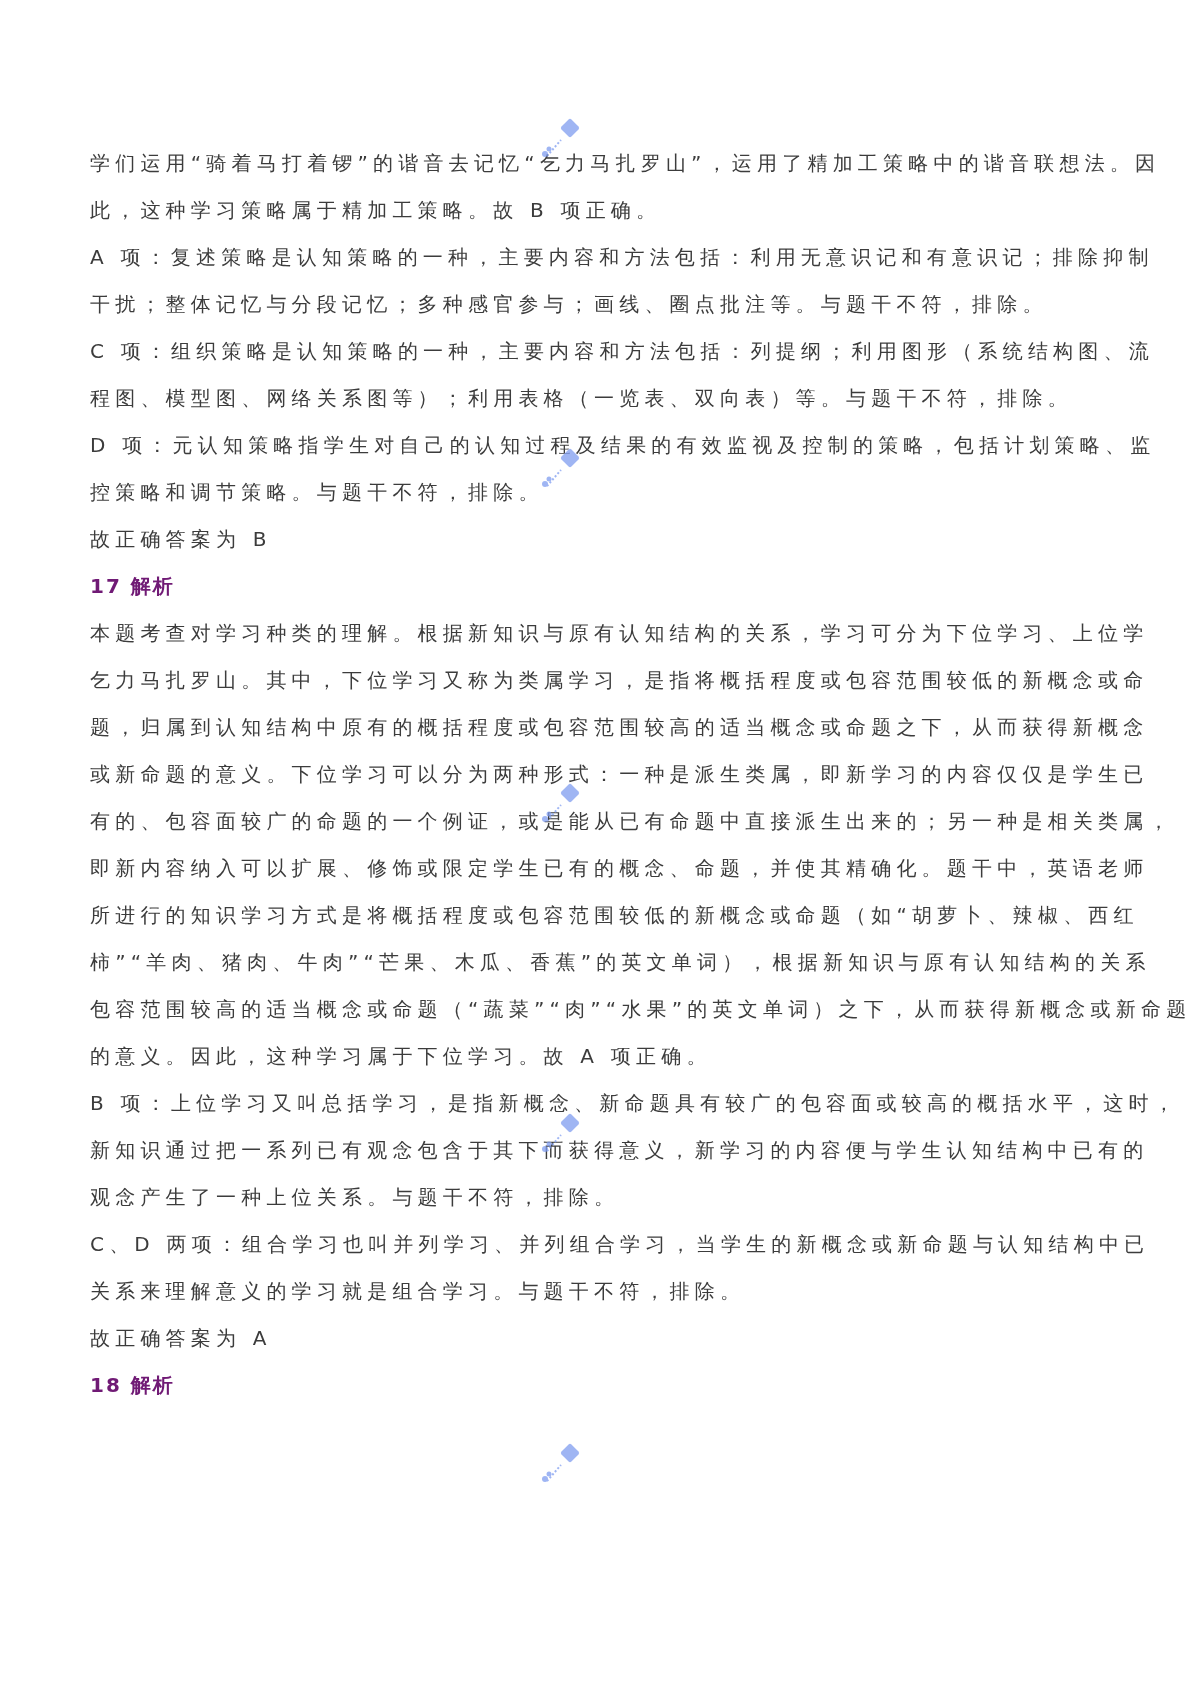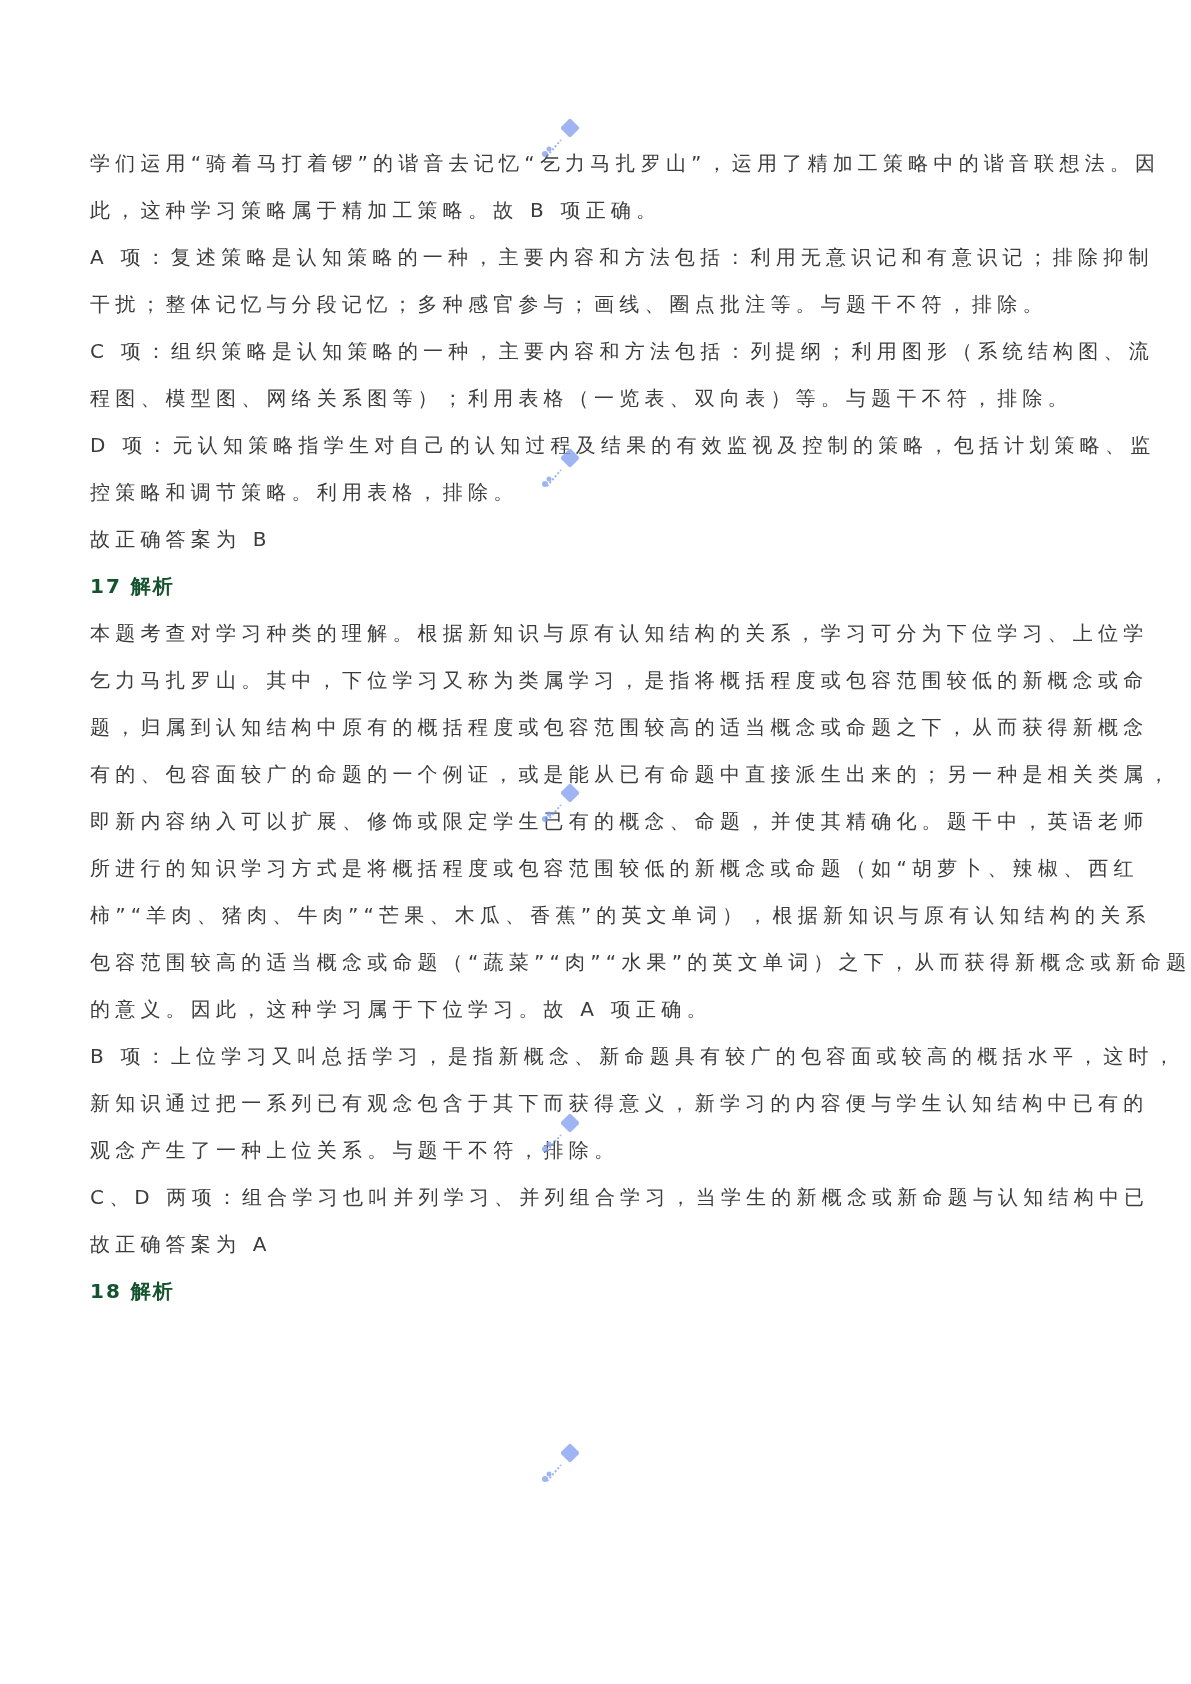--- a/index.html
+++ b/index.html
@@ -6,50 +6,52 @@
   body {
     width: 1191px; height: 1684px; position: relative; overflow: hidden;
     font-family: "DejaVu Sans", "Liberation Sans", sans-serif;
     color: #3a3a3a;
   }
   .page { position: absolute; left: 90px; top: 140px; width: 1010px; }
   .line {
     font-size: 20px; line-height: 47px; height: 47px;
     letter-spacing: 5.2px; white-space: nowrap; color: #3c3c3c;
   }
-  .line.heading { color: #14532d; letter-spacing: 2px; font-weight: 600; }
+  .line.heading { color: #701a75; letter-spacing: 2px; font-weight: 600; }
   .watermark { position: absolute; width: 46px; height: 46px; }
 </style>
 </head>
 <body>
 
 <div class="page" id="page">
     <div class="line">学们运用“骑着马打着锣”的谐音去记忆“乞力马扎罗山”，运用了精加工策略中的谐音联想法。因</div>
     <div class="line">此，这种学习策略属于精加工策略。故 B 项正确。</div>
     <div class="line">A 项：复述策略是认知策略的一种，主要内容和方法包括：利用无意识记和有意识记；排除抑制</div>
     <div class="line">干扰；整体记忆与分段记忆；多种感官参与；画线、圈点批注等。与题干不符，排除。</div>
     <div class="line">C 项：组织策略是认知策略的一种，主要内容和方法包括：列提纲；利用图形（系统结构图、流</div>
     <div class="line">程图、模型图、网络关系图等）；利用表格（一览表、双向表）等。与题干不符，排除。</div>
     <div class="line">D 项：元认知策略指学生对自己的认知过程及结果的有效监视及控制的策略，包括计划策略、监</div>
-    <div class="line">控策略和调节策略。利用表格，排除。</div>
+    <div class="line">控策略和调节策略。与题干不符，排除。</div>
     <div class="line">故正确答案为 B</div>
     <div class="line heading">17 解析</div>
     <div class="line">本题考查对学习种类的理解。根据新知识与原有认知结构的关系，学习可分为下位学习、上位学</div>
     <div class="line">乞力马扎罗山。其中，下位学习又称为类属学习，是指将概括程度或包容范围较低的新概念或命</div>
     <div class="line">题，归属到认知结构中原有的概括程度或包容范围较高的适当概念或命题之下，从而获得新概念</div>
+    <div class="line">或新命题的意义。下位学习可以分为两种形式：一种是派生类属，即新学习的内容仅仅是学生已</div>
     <div class="line">有的、包容面较广的命题的一个例证，或是能从已有命题中直接派生出来的；另一种是相关类属，</div>
     <div class="line">即新内容纳入可以扩展、修饰或限定学生已有的概念、命题，并使其精确化。题干中，英语老师</div>
     <div class="line">所进行的知识学习方式是将概括程度或包容范围较低的新概念或命题（如“胡萝卜、辣椒、西红</div>
     <div class="line">柿”“羊肉、猪肉、牛肉”“芒果、木瓜、香蕉”的英文单词），根据新知识与原有认知结构的关系</div>
     <div class="line">包容范围较高的适当概念或命题（“蔬菜”“肉”“水果”的英文单词）之下，从而获得新概念或新命题</div>
     <div class="line">的意义。因此，这种学习属于下位学习。故 A 项正确。</div>
     <div class="line">B 项：上位学习又叫总括学习，是指新概念、新命题具有较广的包容面或较高的概括水平，这时，</div>
     <div class="line">新知识通过把一系列已有观念包含于其下而获得意义，新学习的内容便与学生认知结构中已有的</div>
     <div class="line">观念产生了一种上位关系。与题干不符，排除。</div>
     <div class="line">C、D 两项：组合学习也叫并列学习、并列组合学习，当学生的新概念或新命题与认知结构中已</div>
+    <div class="line">关系来理解意义的学习就是组合学习。与题干不符，排除。</div>
     <div class="line">故正确答案为 A</div>
     <div class="line heading">18 解析</div>
   </div>
 
 <div id="wm">
     <svg class="watermark" viewBox="0 0 46 46" style="left: 537px; top: 118px;">
       <g opacity="0.75">
         <rect x="26" y="3" width="14" height="14" rx="2" transform="rotate(45 33 10)" fill="#7f9df0"></rect>
         <circle cx="8" cy="36" r="3" fill="#7f9df0"></circle>
         <circle cx="12" cy="31" r="2.5" fill="#7f9df0"></circle>

